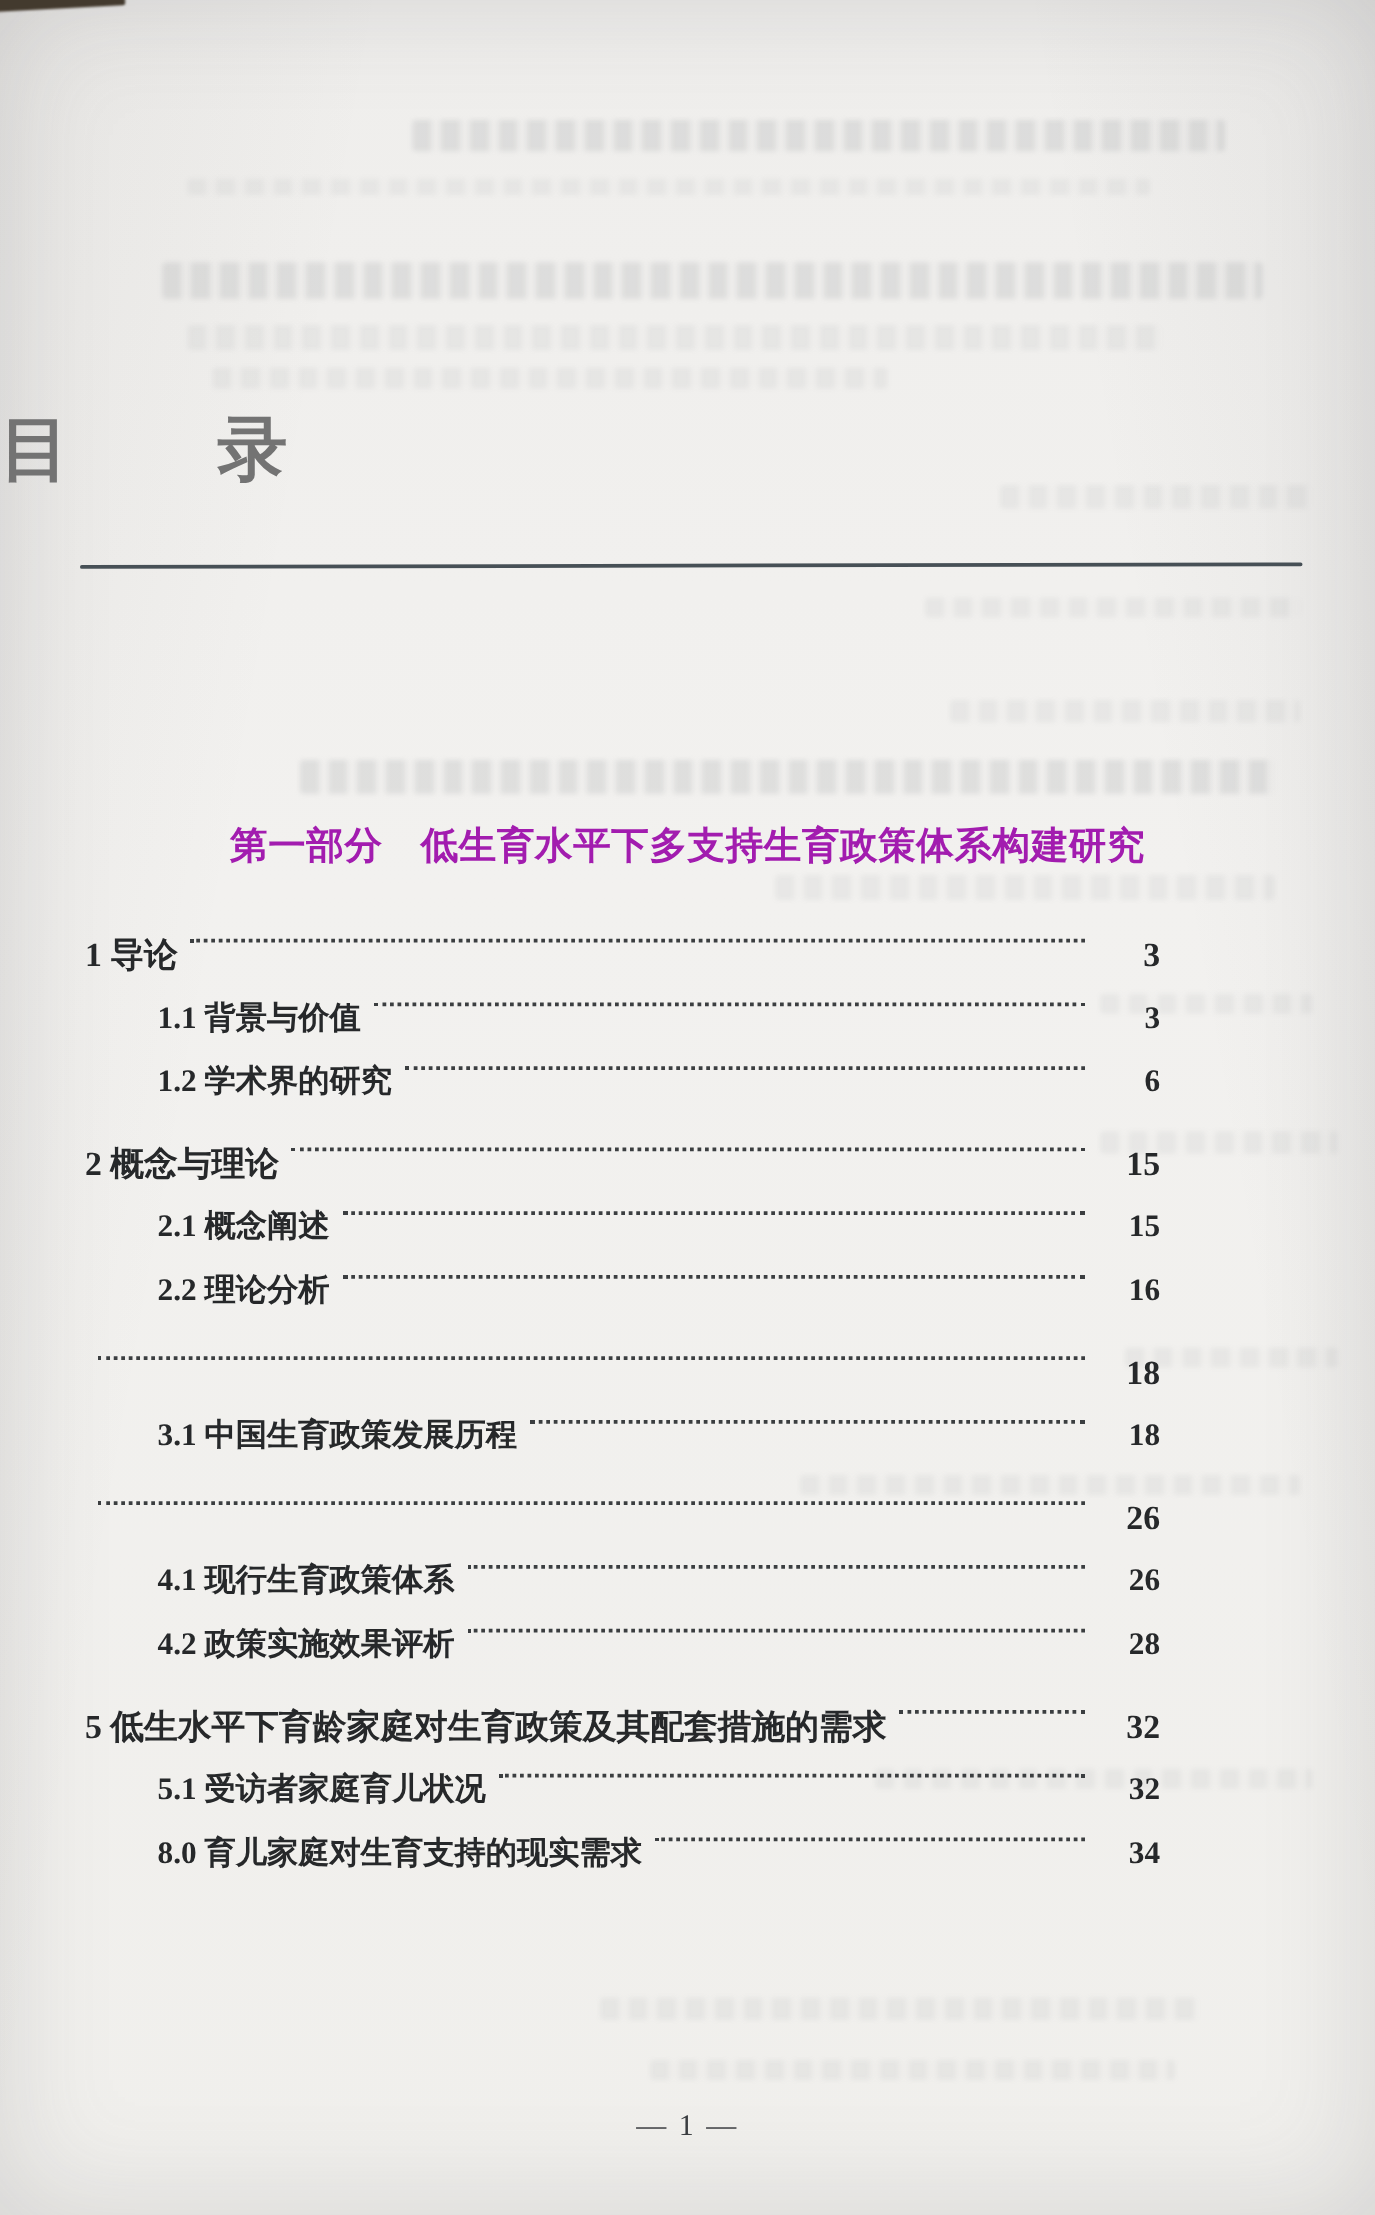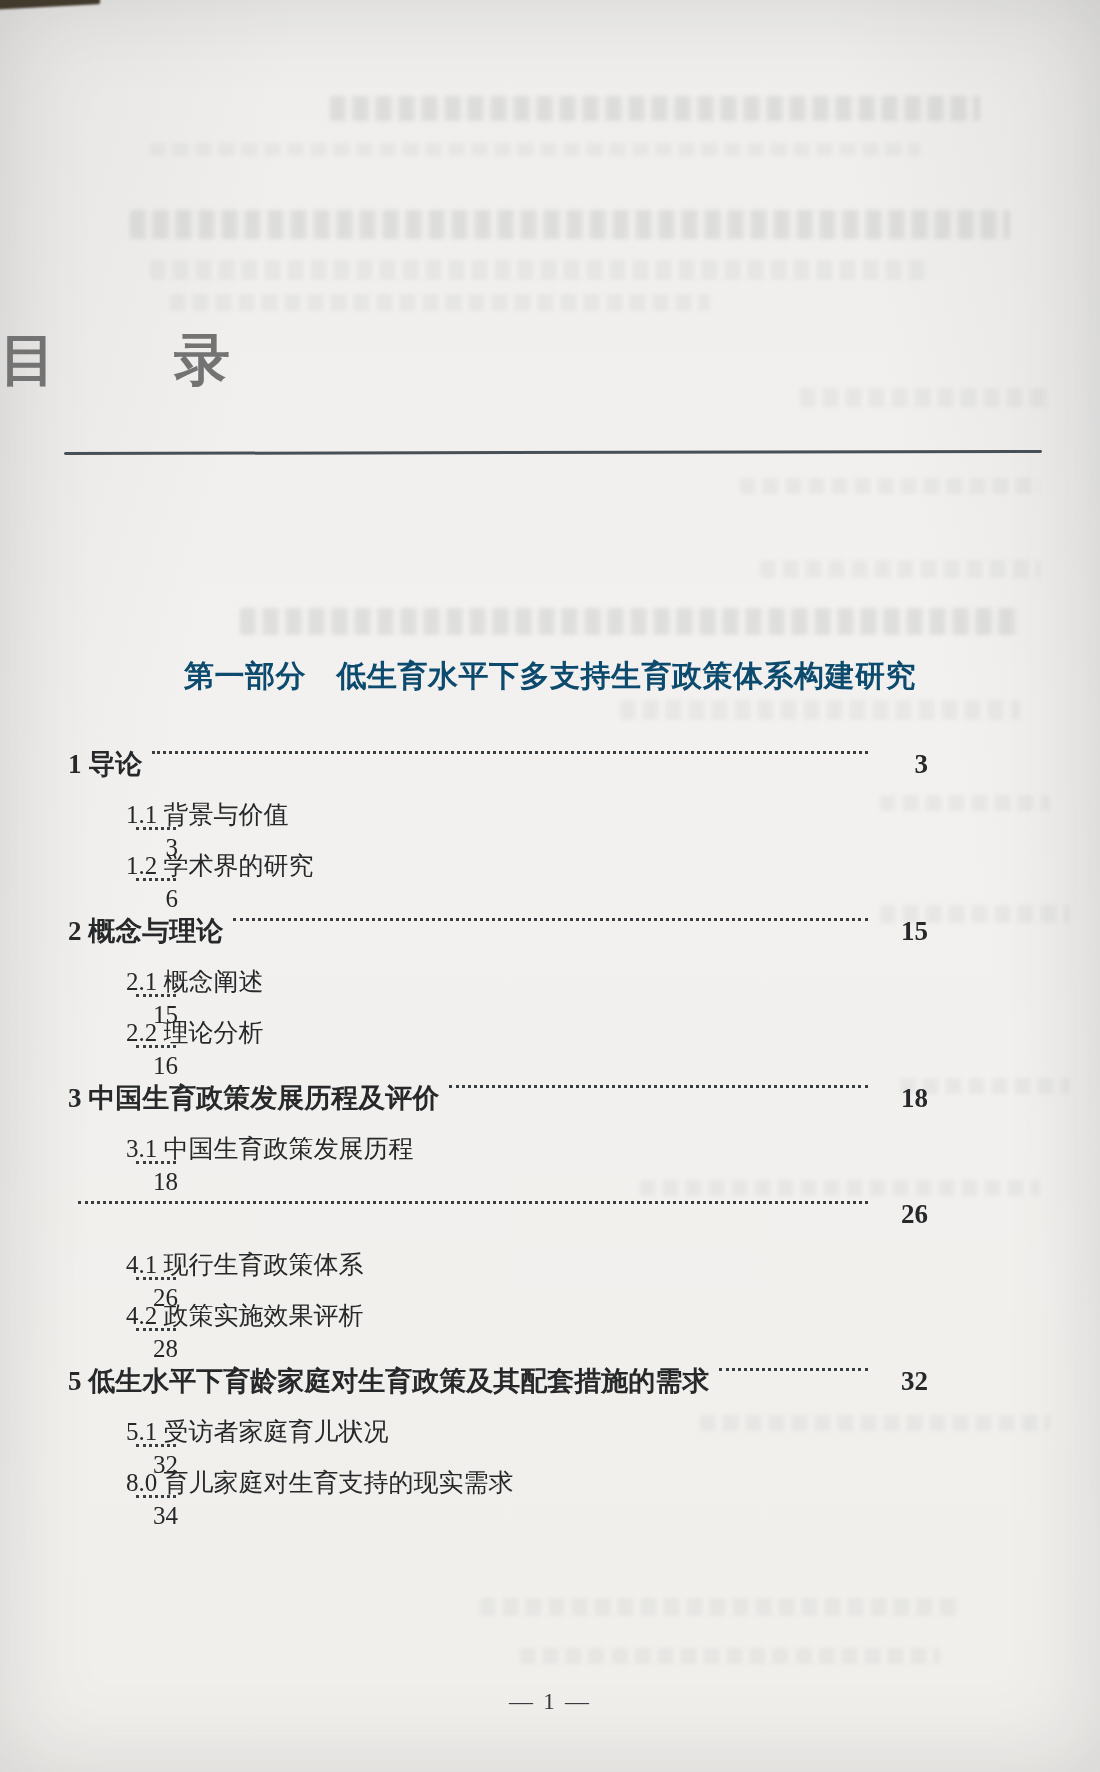--- a/index.html
+++ b/index.html
@@ -26,30 +26,30 @@
     position:absolute;top:316px;left:0;width:100%;
     text-align:left;font-size:56px;font-weight:bold;line-height:1.6;
     letter-spacing:2px;color:#737373;
   }
   .rule{
     position:absolute;top:451px;left:64px;width:978px;height:2.5px;
     background:#475056;transform:rotate(-0.12deg);border-radius:2px;
   }
   .part-heading{
     position:absolute;top:656px;left:70px;right:70px;
-    text-align:center;font-size:30px;font-weight:bold;color:#0c4a6e;
+    text-align:center;font-size:30px;font-weight:bold;color:#a21caf;
     letter-spacing:0.5px;white-space:nowrap;
   }
   .toc{position:absolute;top:737px;left:68px;right:172px;}
   .toc-row{
     display:flex;align-items:flex-start;box-sizing:border-box;
     height:51px;padding-bottom:9px;line-height:1;
   }
   .toc-row.lvl1{font-size:27px;font-weight:bold;margin-top:14px;}
-  .toc-row.lvl2{font-size:25px;font-weight:normal;padding-left:58px;flex-direction:column;}
+  .toc-row.lvl2{font-size:25px;font-weight:bold;padding-left:58px;}
   .toc-label{white-space:nowrap;}
   .leader{
     flex:1;margin:0 8px 6px 10px;min-width:40px;
     border-bottom:3.4px dotted #3b3e40;
   }
   .toc-row.lvl2 .leader{border-bottom-width:3px;margin-bottom:5px;}
   .toc-page{min-width:52px;text-align:right;white-space:nowrap;}
   .footer{
     position:absolute;top:1688px;left:0;width:100%;
     text-align:center;font-size:24px;color:#3a3d40;letter-spacing:2px;
@@ -142,21 +142,20 @@
       <span class="toc-page">15</span>
     </div>
 
     <div class="toc-row lvl2">
       <span class="toc-label">2.2 理论分析</span>
       <span class="leader"></span>
       <span class="toc-page">16</span>
     </div>
 
     <div class="toc-row lvl1">
-      <span class="toc-label">3 中国生育政策发展历程及评价</span>
       <span class="leader"></span>
       <span class="toc-page">18</span>
     </div>
 
     <div class="toc-row lvl2">
       <span class="toc-label">3.1 中国生育政策发展历程</span>
       <span class="leader"></span>
       <span class="toc-page">18</span>
     </div>
 

